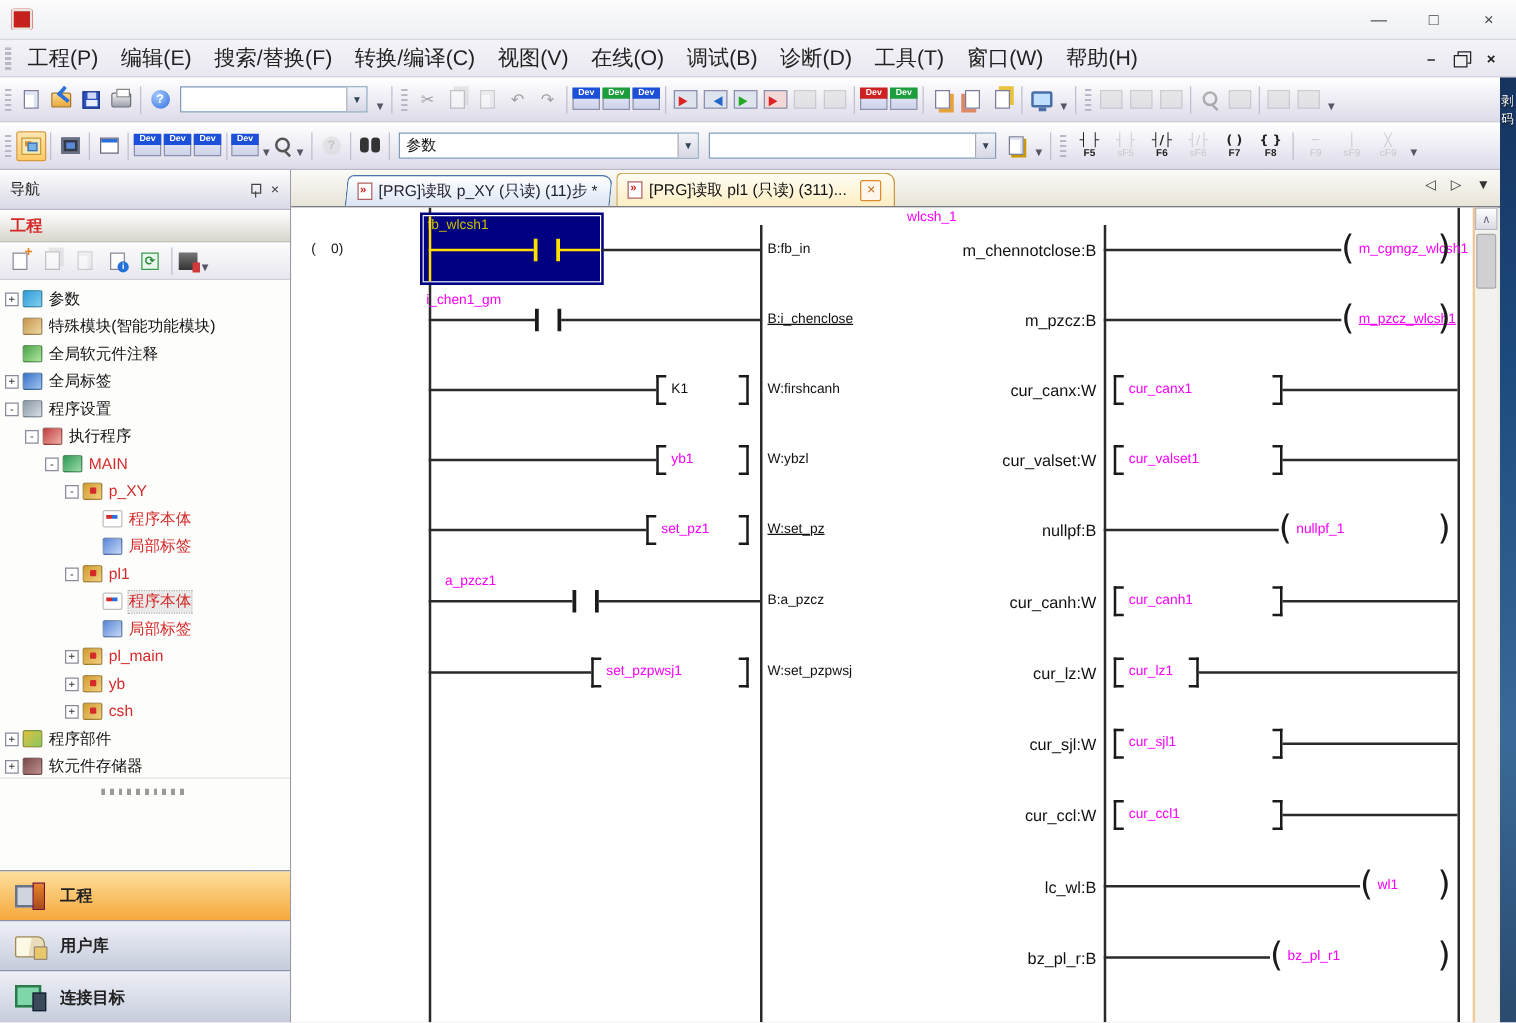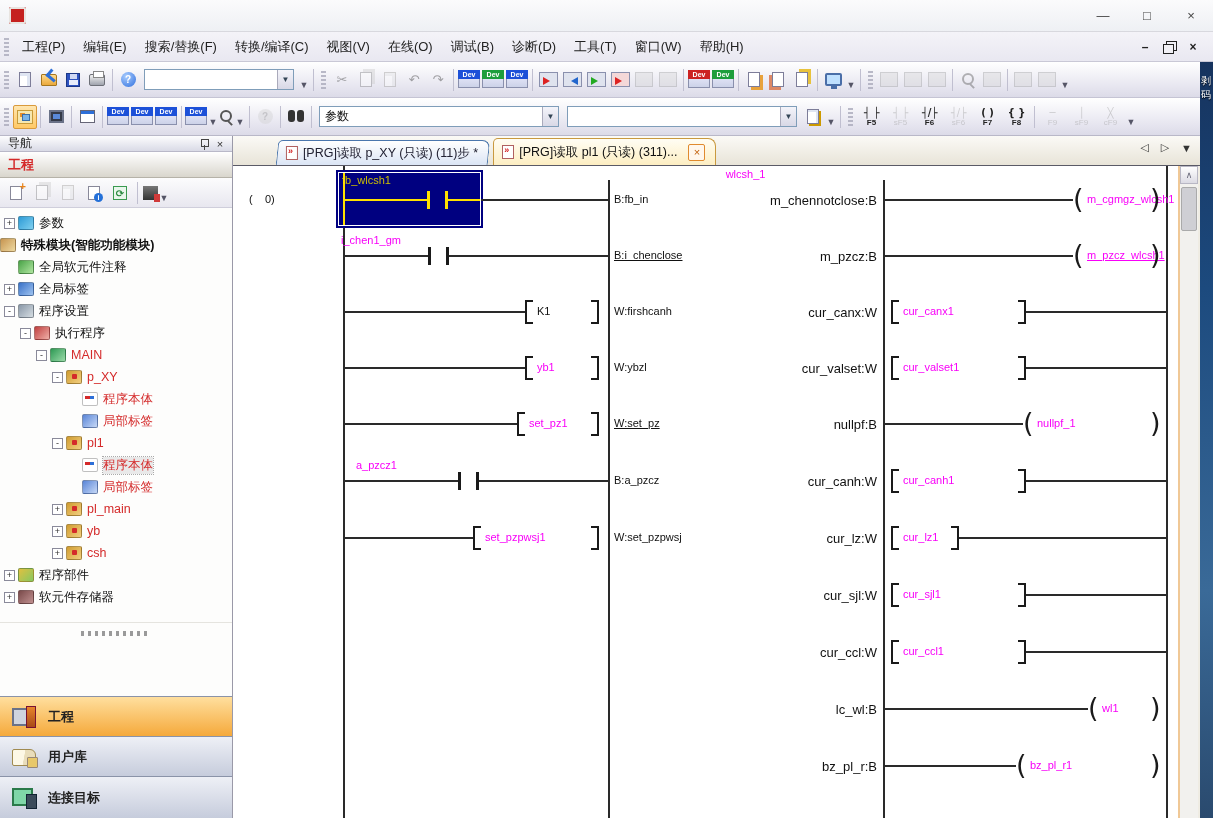--- a/index.html
+++ b/index.html
@@ -10,21 +10,21 @@
   
   #titlebar { position:absolute; left:0; top:0; width:1213px; height:32px; background:linear-gradient(#fbfbfc,#eef0f4); border-bottom:1px solid #d8d8de; display:flex; align-items:center; }
   .appicon { width:17px; height:17px; margin:0 7px 0 9px; background:#c5211f; border-radius:2px; box-shadow:inset 0 0 0 2px #e8e4e0, inset 0 0 0 4px #c5211f; }
   #title-text { font-size:12.5px; color:#222; white-space:nowrap; overflow:hidden; }
   .wctrls { margin-left:auto; display:flex; height:100%; }
   .wc { width:44px; height:100%; display:flex; align-items:center; justify-content:center; color:#444; font-size:13px; }
 
   
   #menubar { position:absolute; left:0; top:32px; width:1213px; height:30px; background:linear-gradient(#f4f3f8,#e9e8f1); border-bottom:1px solid #c9c8d6; display:flex; align-items:center; }
   .grip { width:5px; height:18px; margin:0 4px; background:repeating-linear-gradient(#aab 0 2px, transparent 2px 4px); opacity:.8; }
-  .menu-item { padding:4px 9px; color:#222; font-size:13px; white-space:nowrap; }
+  .menu-item { padding:4px 9px; color:#222; font-size:17px; white-space:nowrap; }
   .mdictrls { margin-left:auto; display:flex; align-items:center; gap:4px; padding-right:10px; }
   .mdc { width:20px; height:18px; display:flex; align-items:center; justify-content:center; font-weight:bold; color:#222; font-size:12px; }
   .mdc-restore { position:relative; }
   .mdc-restore::before { content:""; position:absolute; width:9px; height:8px; border:1.5px solid #222; left:7px; top:3px; }
   .mdc-restore::after { content:""; position:absolute; width:9px; height:8px; border:1.5px solid #222; background:#f1f0f5; left:4px; top:6px; }
 
   
   #toolbar1 { position:absolute; left:0; top:62px; width:1200px; height:36px; background:linear-gradient(#ffffff,#e7e6f0 70%,#dcdbe8); border-bottom:1px solid #c5c4d4; display:flex; align-items:center; }
   #toolbar2 { position:absolute; left:0; top:98px; width:1200px; height:38px; background:linear-gradient(#ffffff,#e7e6f0 70%,#dcdbe8); border-bottom:1px solid #b9b8c8; display:flex; align-items:center; }
   .tbsep { width:1px; height:22px; background:#c0bfd0; margin:0 3px; }
@@ -75,21 +75,21 @@
   .fk { width:29px; height:28px; display:flex; flex-direction:column; align-items:center; justify-content:center; border-radius:2px; }
   .fkg { font-size:10px; font-weight:bold; line-height:11px; color:#222; font-family:"DejaVu Sans",sans-serif; }
   .fkl { font-size:8px; line-height:9px; color:#222; font-weight:bold; }
   .fk.dis .fkg,.fk.dis .fkl { color:#999; font-weight:normal; }
 
   
   #main { position:absolute; left:0; top:136px; width:1200px; height:682px; display:flex; }
 
   
   #nav { width:233px; height:682px; background:#f4f3ef; border-right:1px solid #9a99a8; display:flex; flex-direction:column; }
-  #nav-header { height:16px; background:linear-gradient(#fdfdfe,#d9dae6); border-bottom:1px solid #b9b8c8; display:flex; align-items:center; padding:0 4px; }
+  #nav-header { height:32px; background:linear-gradient(#fdfdfe,#d9dae6); border-bottom:1px solid #b9b8c8; display:flex; align-items:center; padding:0 4px; }
   #nav-title { flex:1; font-size:12px; color:#222; padding-left:4px; }
   .nhc { width:16px; height:16px; display:flex; align-items:center; justify-content:center; color:#333; font-size:11px; }
   .i-pin { width:10px; height:12px; position:relative; }
   .i-pin::before { content:""; position:absolute; left:2px; top:1px; width:6px; height:6px; border:1.5px solid #444; }
   .i-pin::after { content:""; position:absolute; left:4.5px; top:7px; width:1.5px; height:5px; background:#444; }
   #proj-label { height:26px; background:linear-gradient(#ffffff,#d9d6cd); border-bottom:1px solid #b5b2a8; display:flex; align-items:center; padding:0 8px; color:#d42a2a; font-weight:bold; font-size:13px; }
   #nav-toolbar { height:30px; display:flex; align-items:center; padding:0 4px; background:linear-gradient(#fcfcfd,#e8e7ef); border-bottom:1px solid #cfcedb; gap:2px; }
   .i-newdoc { width:12px; height:14px; background:#fff; border:1px solid #889; position:relative; }
   .i-newdoc::after { content:"+"; position:absolute; right:-5px; top:-7px; color:#e8831a; font-weight:bold; font-size:11px; }
   .i-info { width:12px; height:14px; background:#fff; border:1px solid #889; position:relative; }
@@ -469,21 +469,21 @@
             <div class="i-filter"></div>
             <span class="ovf">▼</span>
           </div>
       </div>
       <div id="tree">
         <div class="trow" style="padding-left:4px;">
             <div class="texp">+</div>
             <div class="tico k-param"></div>
             <span class="tlabel">参数</span>
           </div>
-        <div class="trow" style="font-weight:bold;">
+        <div class="trow" style="padding-left:18px;">
             <div class="tico k-module"></div>
             <span class="tlabel">特殊模块(智能功能模块)</span>
           </div>
         <div class="trow" style="padding-left:18px;">
             <div class="tico k-comment"></div>
             <span class="tlabel">全局软元件注释</span>
           </div>
         <div class="trow" style="padding-left:4px;">
             <div class="texp">+</div>
             <div class="tico k-gtag"></div>

